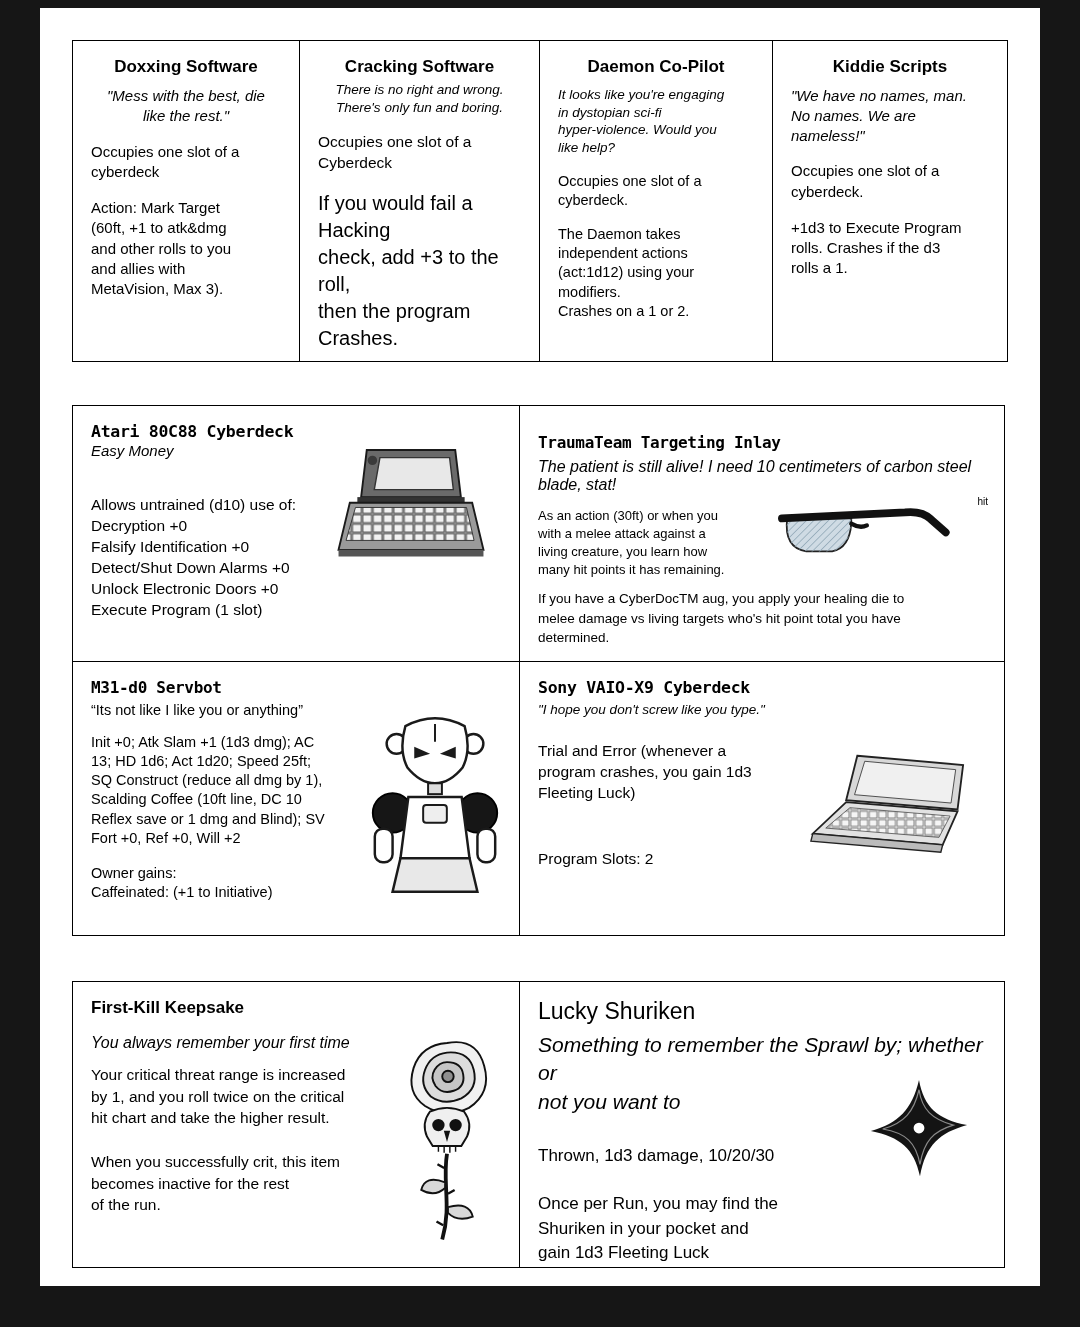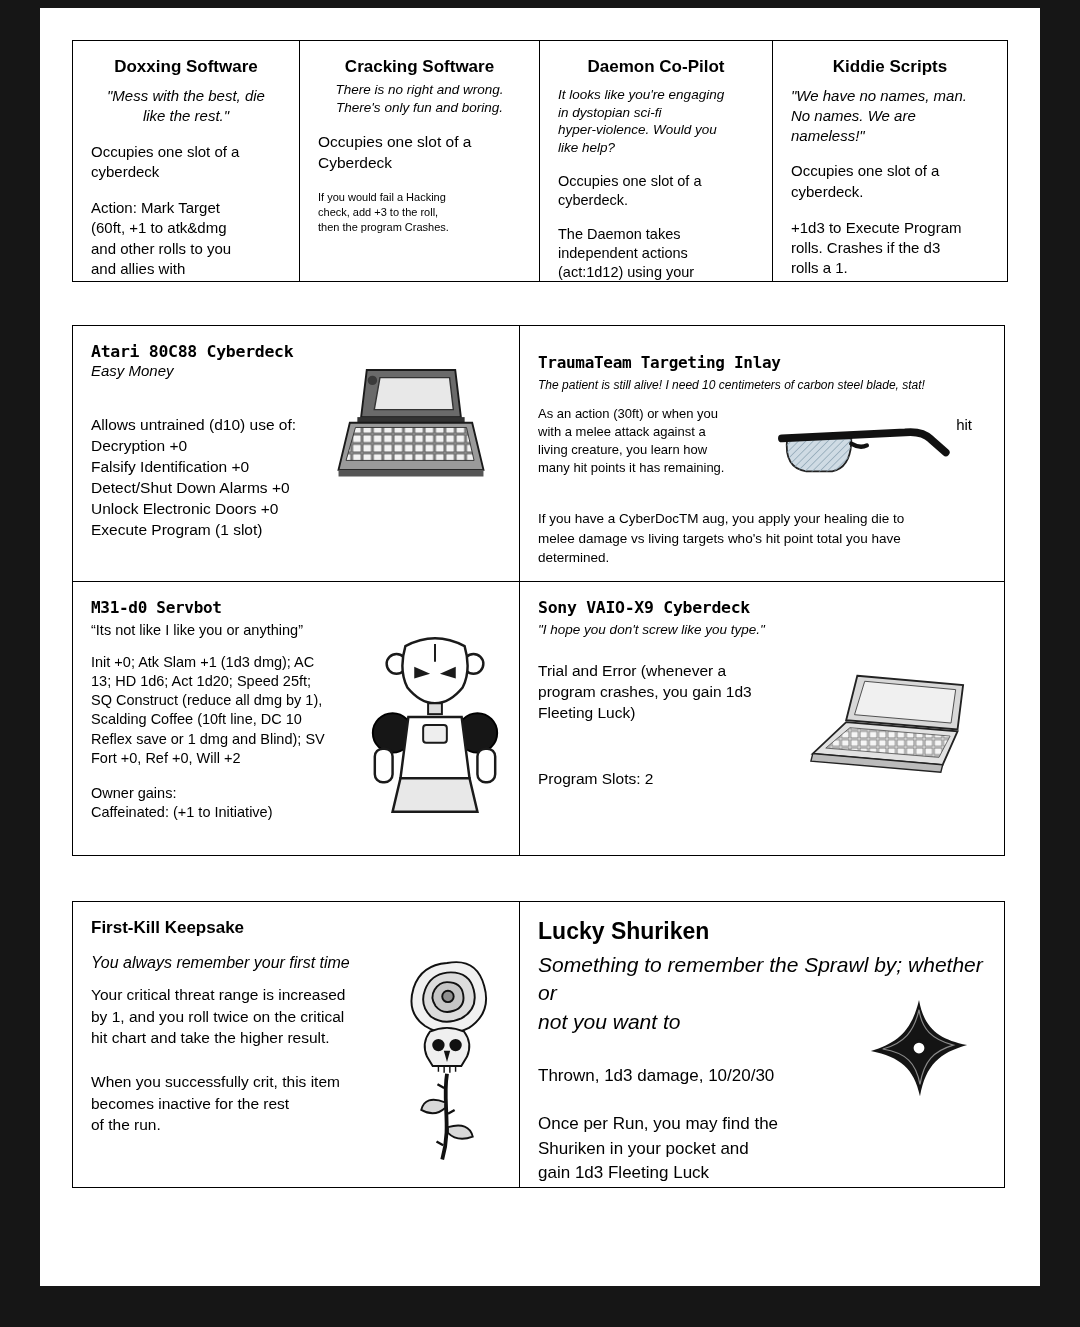--- a/index.html
+++ b/index.html
@@ -5,56 +5,56 @@
   *{box-sizing:border-box;margin:0;padding:0}
   html{background:#161616}
   body{width:1080px;height:1327px;position:relative;background:#161616;font-family:"Liberation Sans",sans-serif;color:#000}
   .paper{position:absolute;left:40px;top:8px;width:1000px;height:1278px;background:#fff;padding:32px}
   .box-row{display:grid;border:1.6px solid #000;background:#fff}
   .box-row>.cell{position:relative;border-right:1.6px solid #000;padding:16px 18px;overflow:hidden;background:#fff}
   .box-row>.cell:last-child{border-right:none}
   .grid2x2>.cell{border-bottom:1.6px solid #000}
   .grid2x2>.cell:nth-child(2n){border-right:none}
   .grid2x2>.cell:nth-last-child(-n+2){border-bottom:none}
-  .top-row{grid-template-columns:228fr 241fr 234fr 235fr;height:242px;width:936px;margin-bottom:43px}
+  .top-row{grid-template-columns:228fr 241fr 234fr 235fr;height:322px;width:936px;margin-bottom:43px}
   .grid-mid{grid-template-columns:448fr 485fr;grid-template-rows:256px 273px;width:933px;margin-bottom:45px}
   .grid-bot{grid-template-columns:448fr 485fr;height:287px;width:933px}
   .t-c{text-align:center}
   .it{font-style:italic}
   .pre{white-space:pre-line}
   .title-sans{font-weight:700;font-size:17px;margin-bottom:9px}
   .title-mono{font-family:"DejaVu Sans Mono","Liberation Mono",monospace;font-weight:700;font-size:16px;letter-spacing:-.3px}
   .q15{font-size:15px;line-height:1.32}
   .q13{font-size:13.5px;line-height:1.3}
   .b15{font-size:15px;line-height:1.35}
   .b14{font-size:14.5px;line-height:1.33}
   .mb14{margin-bottom:14px}
   .mb16{margin-bottom:16px}
   .pad-top{padding-top:20px}
   .img-abs{position:absolute}
   
   .atari-body{margin-top:34px;width:262px}
   .trauma-title{margin-top:11px}
-  .trauma-quote{font-size:12px;margin-top:6px}
+  .trauma-quote{font-size:16px;margin-top:6px}
   .trauma-p1{font-size:13px;line-height:1.38;margin-top:13px;width:245px}
-  .trauma-stray{position:absolute;right:32px;top:90px;font-size:15px}
+  .trauma-stray{position:absolute;right:16px;top:90px;font-size:10px}
   .trauma-p2{position:absolute;left:18px;top:183px;font-size:13.5px;line-height:1.45}
   .servbot-quote{font-size:14.5px;margin:5px 0 15px}
   .servbot-stats{font-size:14.5px;line-height:1.32;width:295px}
   .servbot-owner{font-size:14.5px;line-height:1.32;margin-top:16px}
   .sony-title{font-size:16.5px}
   .sony-quote{font-size:13.5px;margin-top:5px}
   .sony-p1{font-size:15.5px;line-height:1.35;margin-top:24px;width:270px}
   .sony-p2{font-size:15.5px;margin-top:46px}
   .keep-cell{padding-top:24px}
   .keep-quote{font-size:16px;margin-top:16px}
   .keep-p1{font-size:15.5px;line-height:1.4;margin-top:12px;width:320px}
   .keep-p2{font-size:15.5px;line-height:1.4;margin-top:22px;width:320px}
   .shk-cell{padding-top:22px;padding-left:22px}
-  .shk-title{font-weight:700;font-size:23px;margin-bottom:6px}
+  .shk-title{font-weight:400;font-size:23px;margin-bottom:6px}
   .shk-quote{font-size:21px;line-height:1.35}
   .shk-p1{font-size:17px;margin-top:30px}
   .shk-p2{font-size:17px;line-height:1.45;margin-top:26px;width:310px}
 </style>
 </head>
 <body>
 
 <div class="paper">
 
   <section class="box-row top-row">
@@ -71,21 +71,21 @@
 and allies with
 MetaVision, Max 3).</p>
     </article>
 
     <article class="cell">
       <h3 class="title-sans t-c" style="margin-bottom:4px">Cracking Software</h3>
       <p class="it q13 t-c pre mb16">There is no right and wrong.
 There's only fun and boring.</p>
       <p class="b15 pre mb16" style="font-size:15.5px">Occupies one slot of a
 Cyberdeck</p>
-      <p class="b15 pre" style="font-size:11px">If you would fail a Hacking
+      <p class="b15 pre" style="font-size:20px">If you would fail a Hacking
 check, add +3 to the roll,
 then the program Crashes.</p>
     </article>
 
     <article class="cell pad-top">
       <h3 class="title-sans t-c">Daemon Co-Pilot</h3>
       <p class="it q13 pre mb16">It looks like you're engaging
 in dystopian sci-fi
 hyper-violence.  Would you
 like help?</p>

